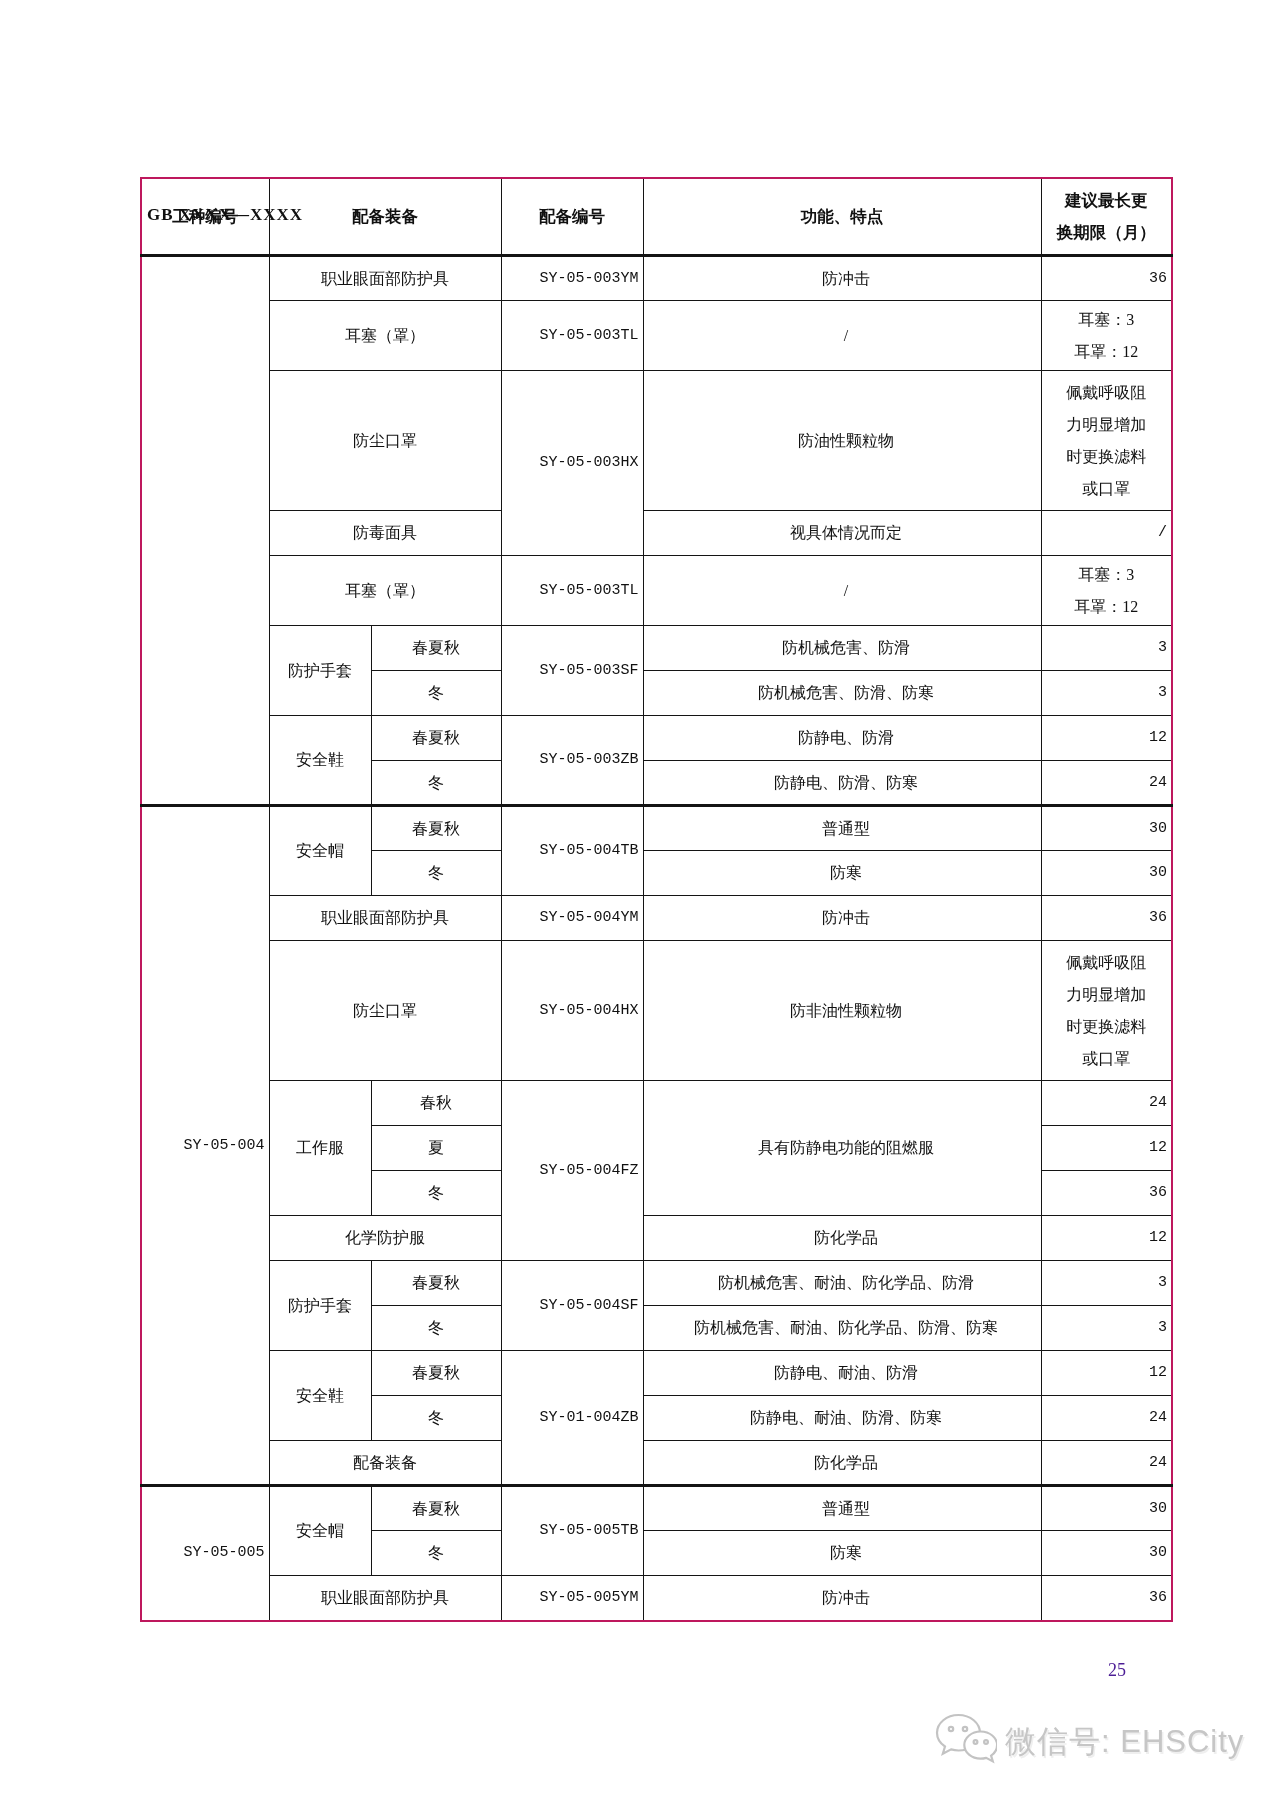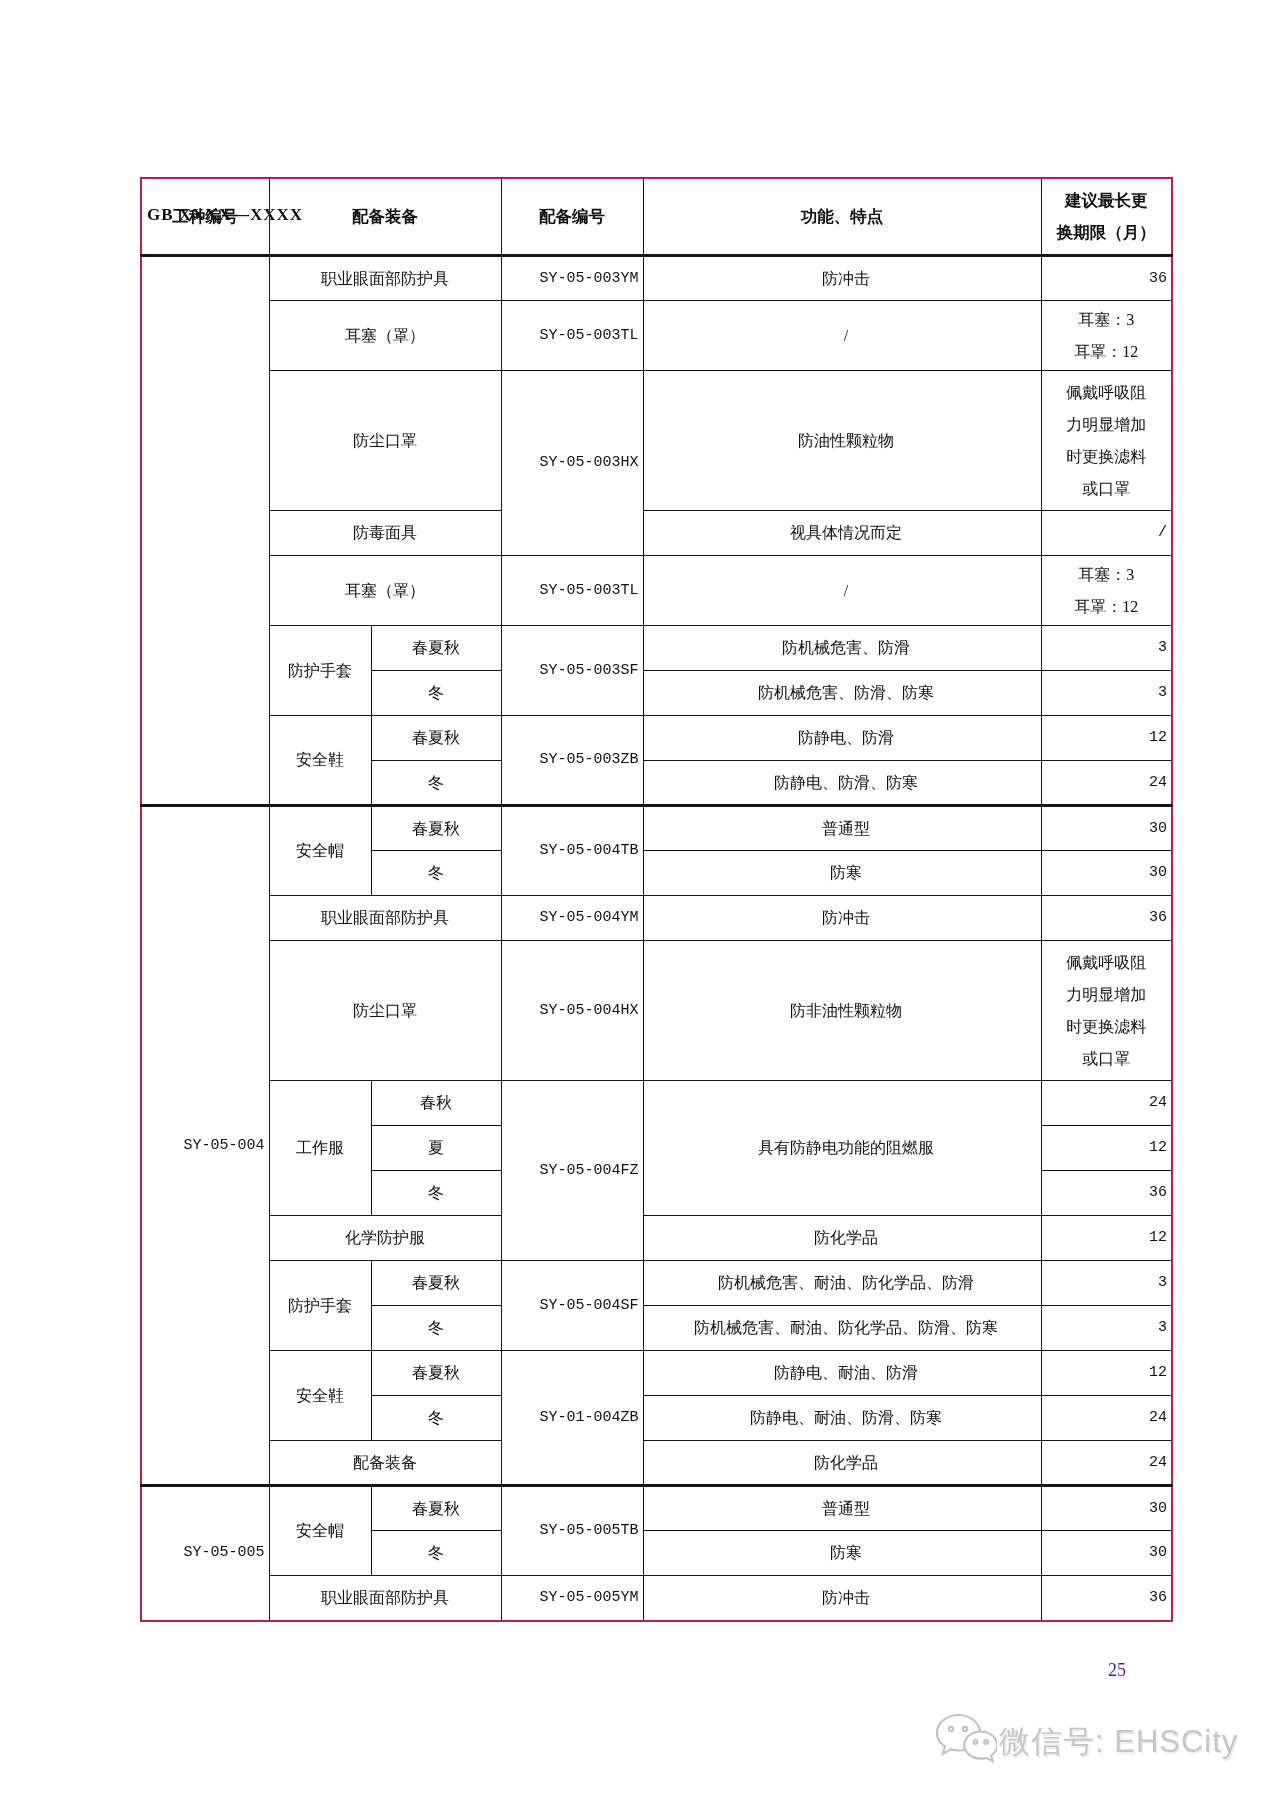--- a/index.html
+++ b/index.html
@@ -60,21 +60,21 @@
     font-size:18px;
     font-family:"Liberation Serif","DejaVu Serif",serif;
     color:#4c1d95;
   }
   .watermark{
     position:absolute;
     left:935px;
     top:1712px;
     display:flex;
     align-items:center;
-    gap:2px;
+    gap:8px;
   }
   .watermark-text{
     font-family:"Liberation Sans","DejaVu Sans",sans-serif;
     font-size:31px;
     color:#c6c6c6;
     text-shadow:1.5px 1.5px 0 #efefef;
     letter-spacing:1px;
     white-space:nowrap;
   }
 </style>

